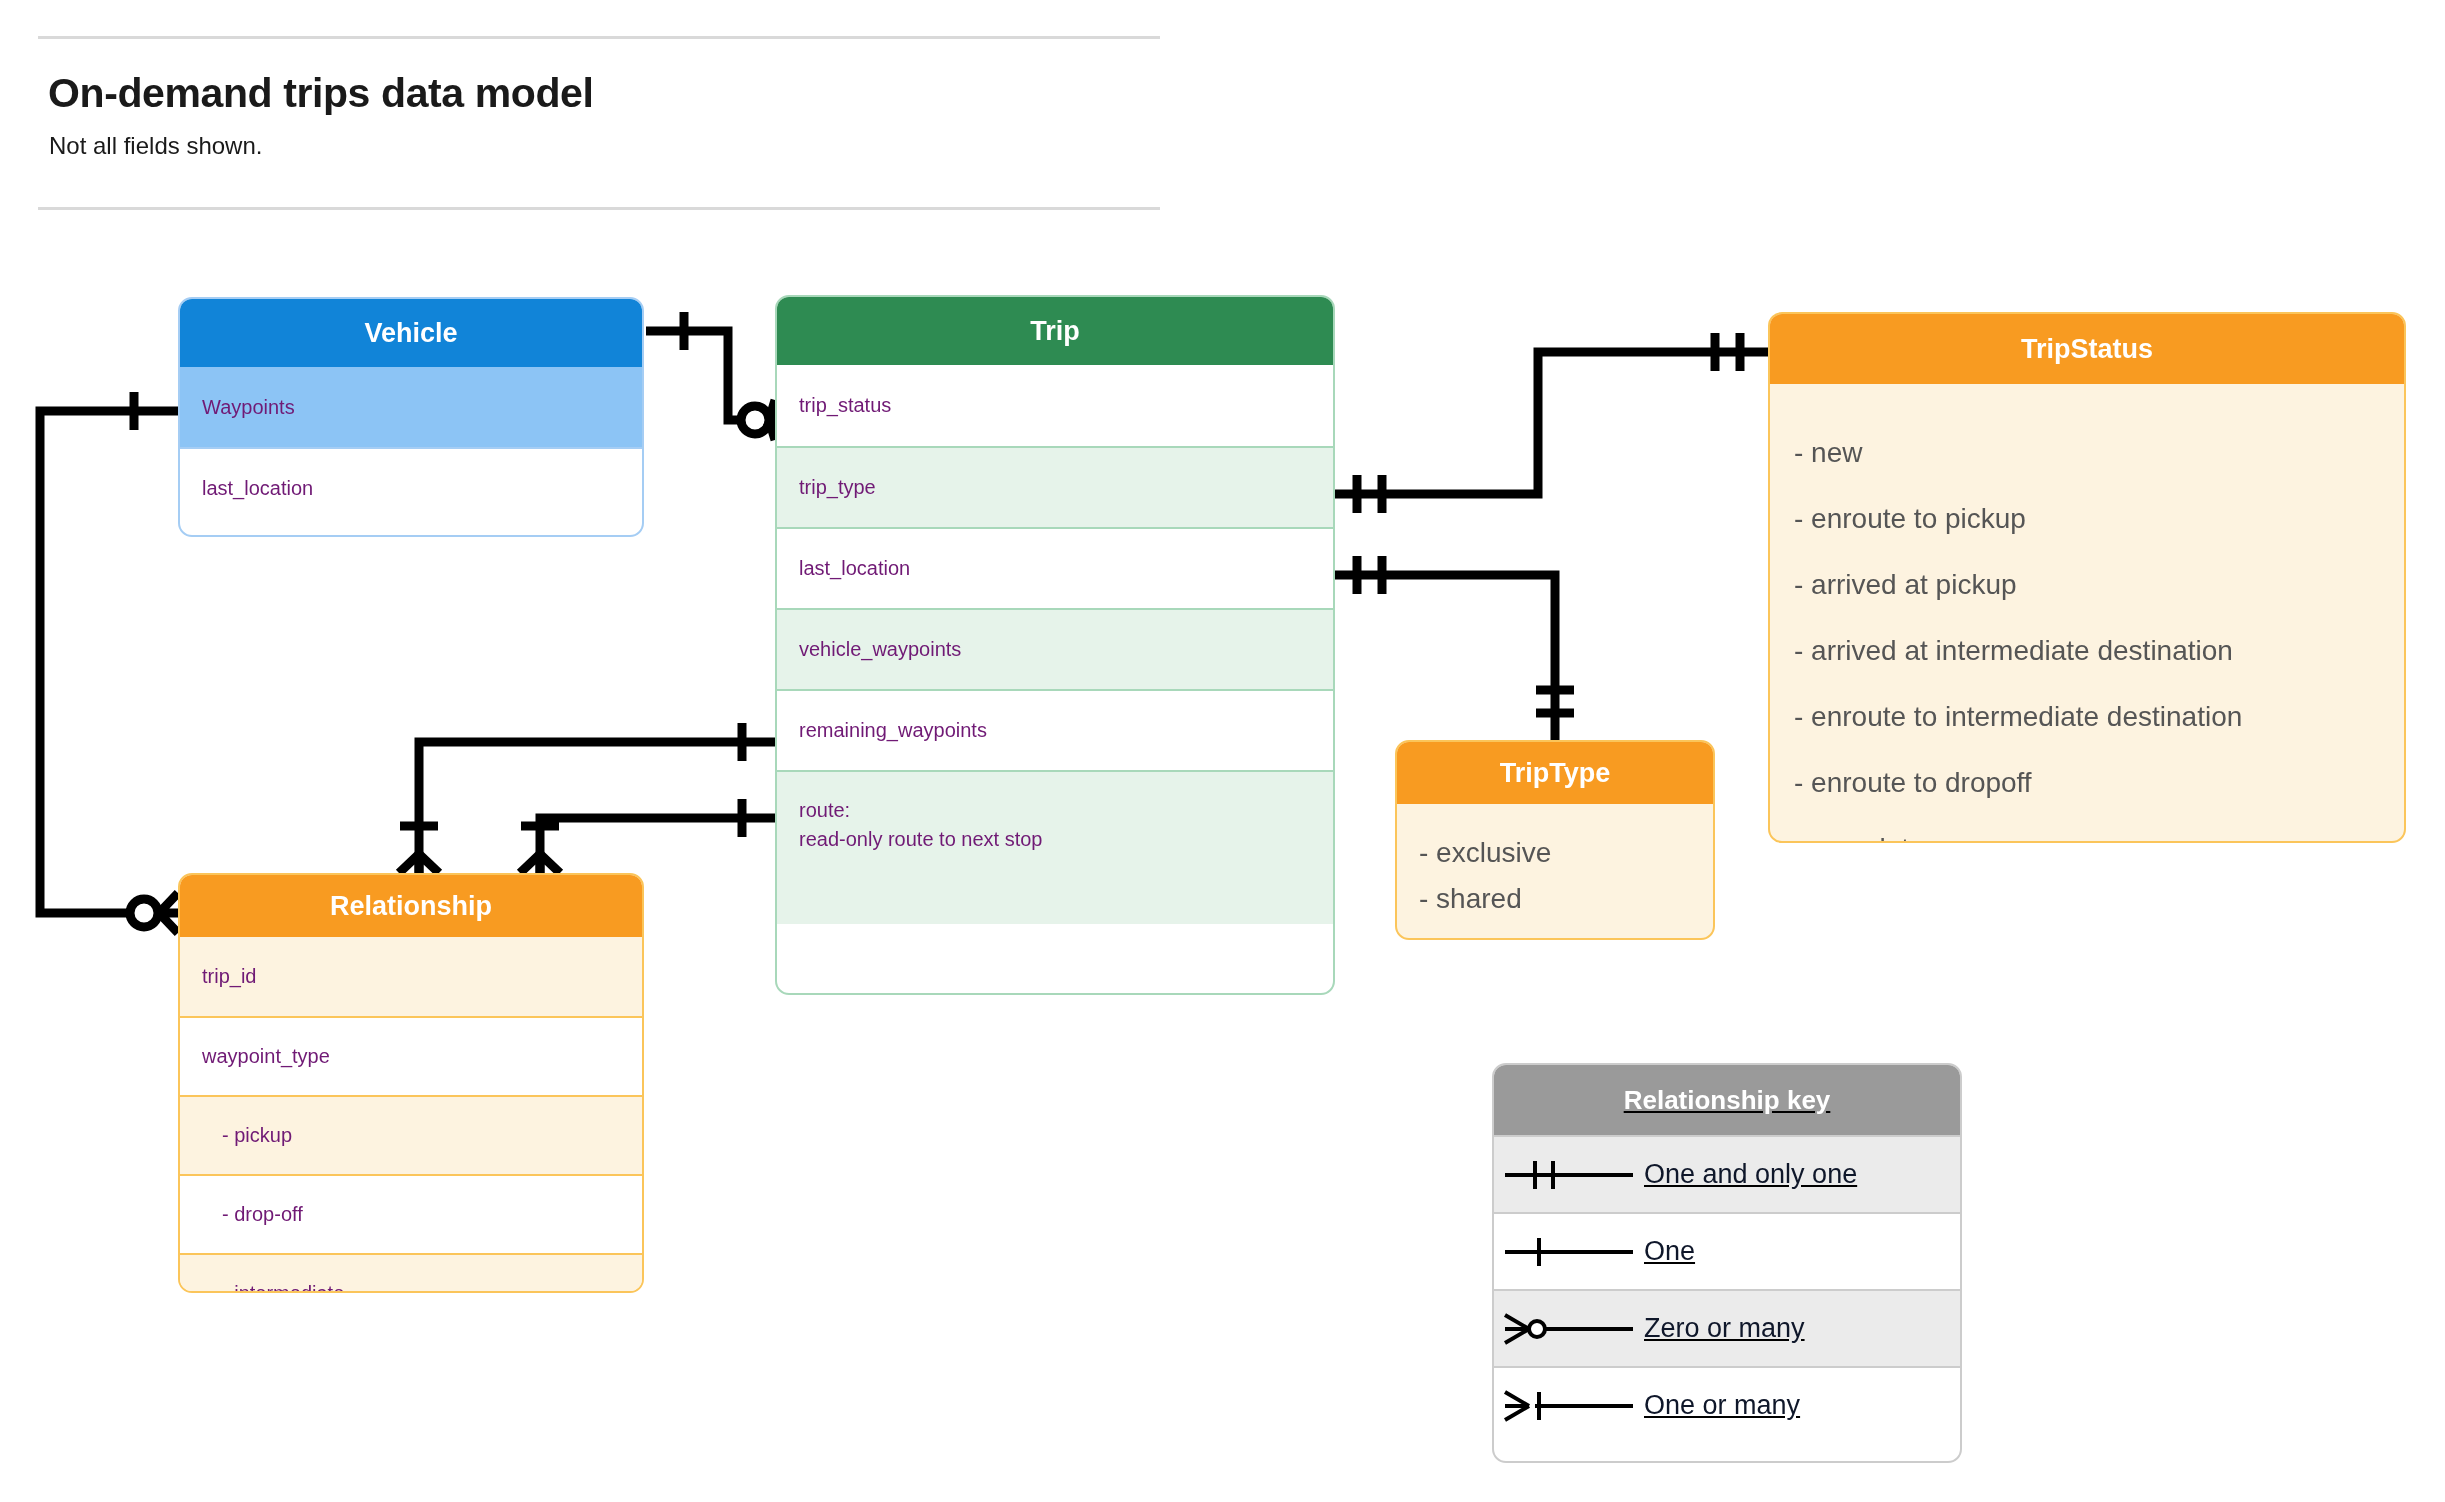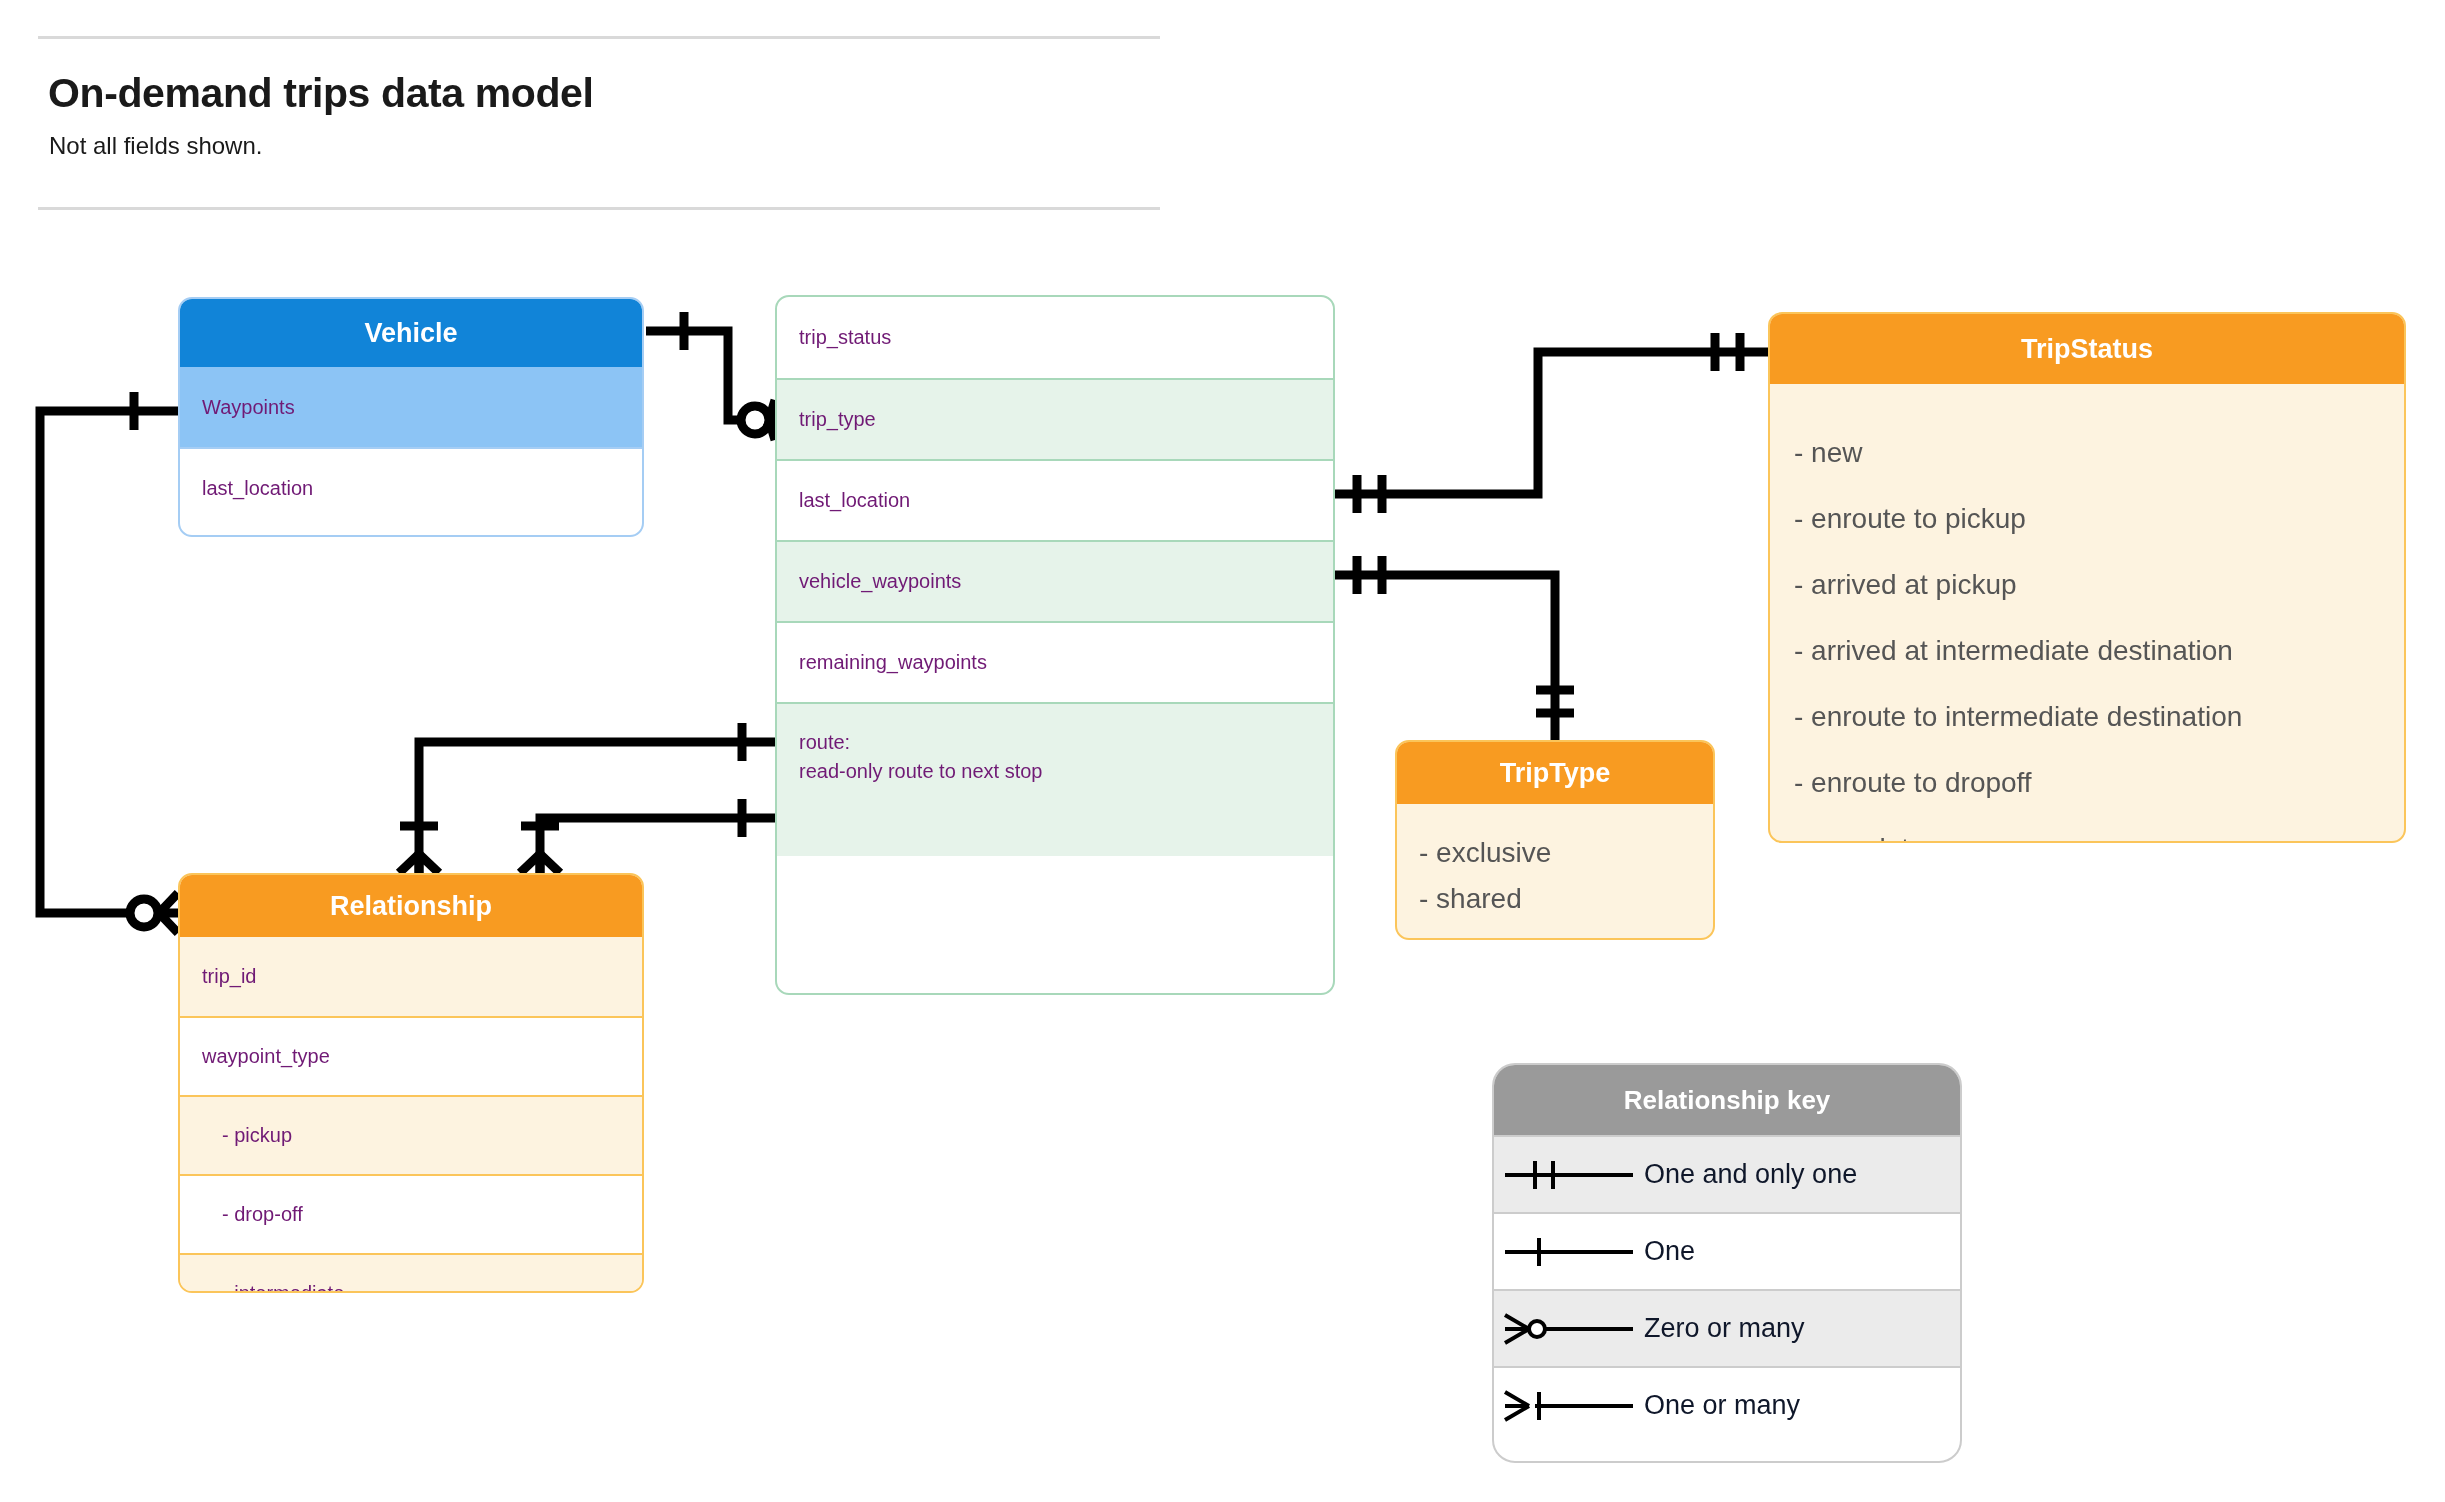--- a/index.html
+++ b/index.html
@@ -151,24 +151,25 @@
   #entity-tripwaypoint .row:first-of-type { border-top: none; }
   #entity-tripwaypoint .row.tint { background: #fdf3e0; }
   #entity-tripwaypoint .row.indent { padding-left: 42px; }
 
   
   #legend {
     position: absolute;
     left: 1492px; top: 1063px; width: 470px; height: 400px;
     box-sizing: border-box;
     border: 2px solid #cccccc;
-    border-radius: 23px;
+    border-radius: 14px;
     overflow: hidden;
     background: #ffffff;
     z-index: 5;
+    text-decoration: underline;
   }
   #legend .entity-head { background: #9a9a9a; height: 70px; font-size: 26px; }
   .legend-row {
     box-sizing: border-box;
     display: flex;
     align-items: center;
     height: 77px;
     border-top: 2px solid #cccccc;
     font-size: 27px;
     color: #0f172a;
@@ -253,20 +254,21 @@
 
   <div class="entity" id="entity-vehicle">
     <div class="entity-head">Vehicle</div>
     <div class="entity-body">
       <div class="row tint">Waypoints</div>
       <div class="row">last_location</div>
     </div>
   </div>
 
   <div class="entity" id="entity-trip">
+    <div class="entity-head">Trip</div>
     <div class="entity-body">
       <div class="row">trip_status</div>
       <div class="row tint">trip_type</div>
       <div class="row">last_location</div>
       <div class="row tint">vehicle_waypoints</div>
       <div class="row">remaining_waypoints</div>
       <div class="row tint multiline">
         <div>route:</div>
         <div>read-only route to next stop</div>
       </div>

